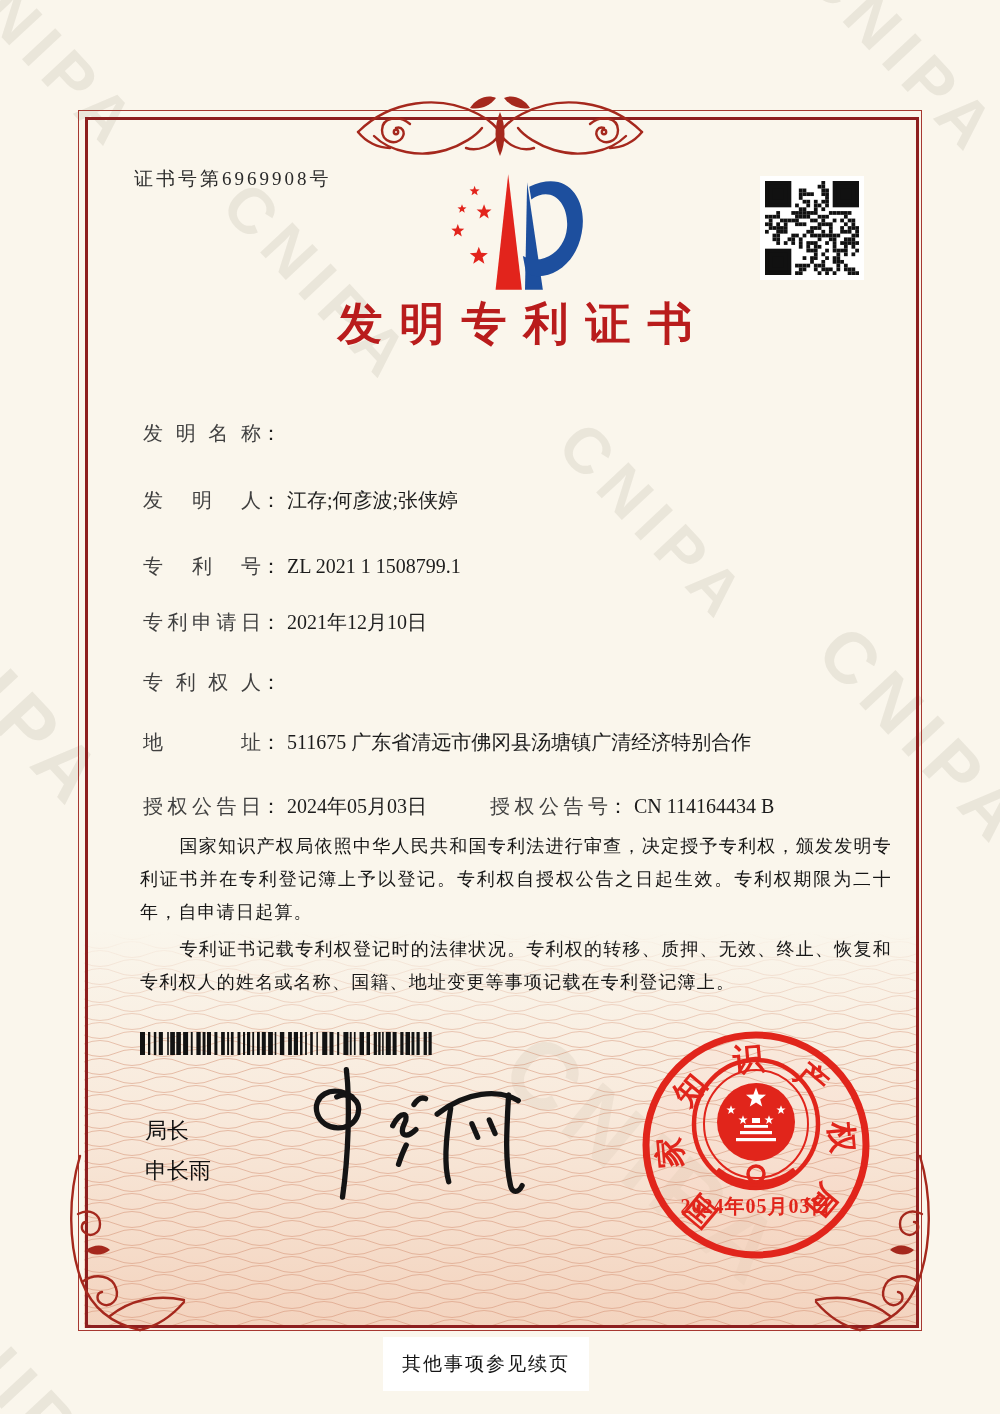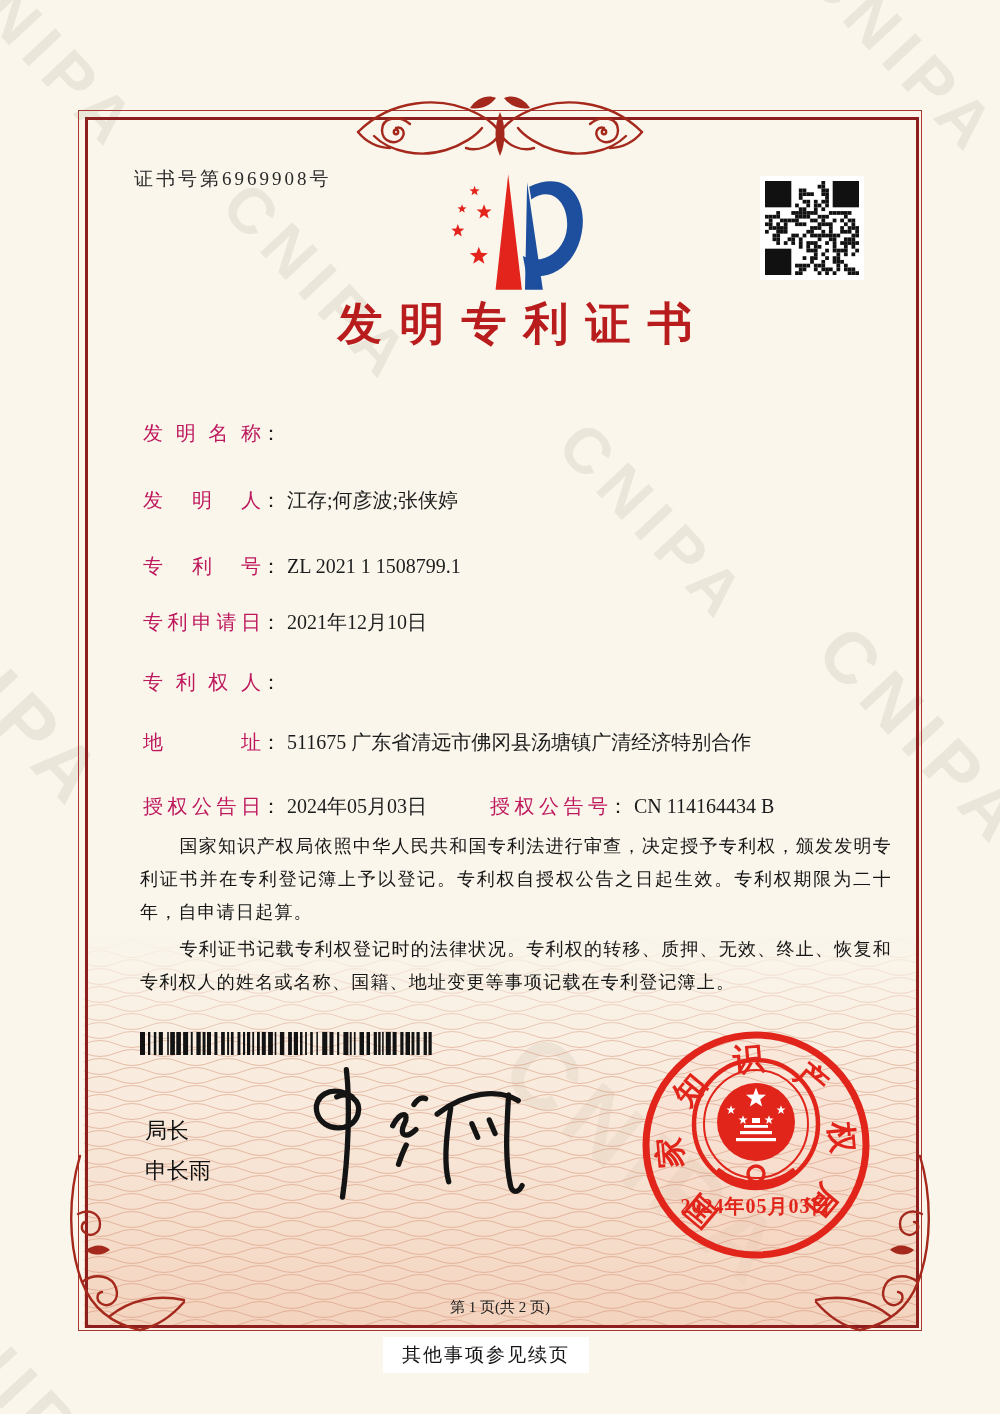--- a/index.html
+++ b/index.html
@@ -38,21 +38,21 @@
   .logo .blue{fill:var(--logo_blue,#1d4f9e);}
   .logo-stars polygon{fill:var(--logo_red,#e2241c);}
   .qr-box{position:absolute;left:760px;top:176px;width:104px;height:104px;background:#fff;}
   #qr{position:absolute;left:5px;top:5px;width:94px;height:94px;}
   #qr rect{fill:#111;}
   .title{position:absolute;left:0;top:294px;width:100%;text-align:center;font-size:45px;
          font-weight:700;letter-spacing:17px;padding-left:17px;box-sizing:border-box;color:#b91c1c;margin-left:15px;}
 
   
   .frow{position:absolute;left:143px;width:760px;font-size:20px;line-height:30px;display:flex;align-items:flex-start;}
-  .flabel{display:inline-block;width:118px;text-align:justify;text-align-last:justify;color:#be185d;}
+  .flabel{display:inline-block;width:118px;text-align:justify;text-align-last:justify;color:#404040;}
   .colon{display:inline-block;margin-right:6px;}
   .fval{flex:0 1 auto;}
   .addr-lines span{display:block;}
   .grant2{position:absolute;left:347px;top:0;display:flex;}
 
   
   .paras{position:absolute;left:140px;top:830px;width:752px;font-size:18px;
          line-height:33px;letter-spacing:1.2px;text-align:justify;color:#161616;}
   .paras p{margin:0;text-indent:2.2em;}
   .paras p + p{margin-top:4px;}
@@ -81,21 +81,21 @@
   .sc2{transform:translate(-50%,-50%) rotate(-50deg)  translate(0,-86px);}
   .sc3{transform:translate(-50%,-50%) rotate(-5deg)   translate(0,-86px);}
   .sc4{transform:translate(-50%,-50%) rotate(40deg)   translate(0,-86px);}
   .sc5{transform:translate(-50%,-50%) rotate(85deg)   translate(0,-86px);}
   .sc6{transform:translate(-50%,-50%) rotate(130deg)  translate(0,-86px);}
   .seal-date{position:absolute;left:0;top:163px;width:100%;text-align:center;font-size:20px;
              font-weight:700;color:var(--seal_red,#e1251b);letter-spacing:1px;}
 
   
   .page-no{position:absolute;left:0;top:1298px;width:100%;text-align:center;font-size:15px;color:#222;}
-  .note-box{position:absolute;left:383px;top:1337px;width:206px;height:36px;background:#ffffff;
+  .note-box{position:absolute;left:383px;top:1337px;width:206px;height:54px;background:#ffffff;
             display:flex;align-items:center;justify-content:center;font-family:Liberation Mono, monospace;}
   .note-text{font-size:19px;letter-spacing:2px;color:#151515;}
 </style>
 </head>
 <body>
 
 <div class="page">
 
   <div class="wm" style="left:-15px;top:-70px;font-size:66px">CNIPA</div>
   <div class="wm" style="left:845px;top:-65px;font-size:66px">CNIPA</div>
@@ -563,18 +563,17 @@
     <span class="sc sc0">国</span>
     <span class="sc sc1">家</span>
     <span class="sc sc2">知</span>
     <span class="sc sc3">识</span>
     <span class="sc sc4">产</span>
     <span class="sc sc5">权</span>
     <span class="sc sc6">局</span>
     <div class="seal-date">2024年05月03日</div>
   </div>
 
-  <div class="page-no">第 1 页(共 2 页)</div>
   <div class="note-box">
     <span class="note-text">其他事项参见续页</span>
   </div>
 
 </div>
 
 </body></html>

